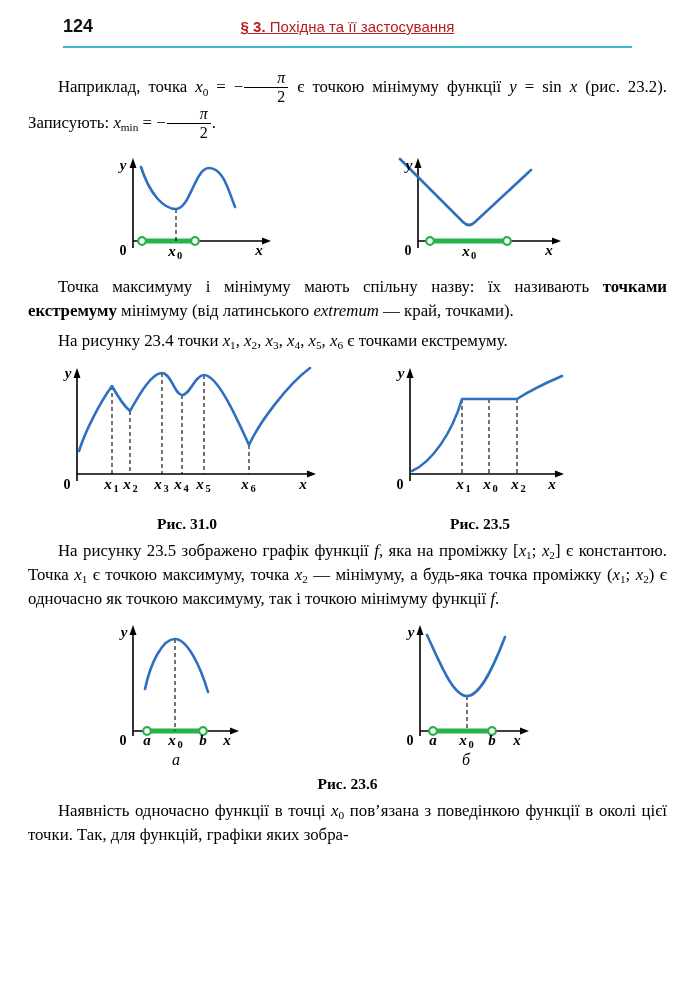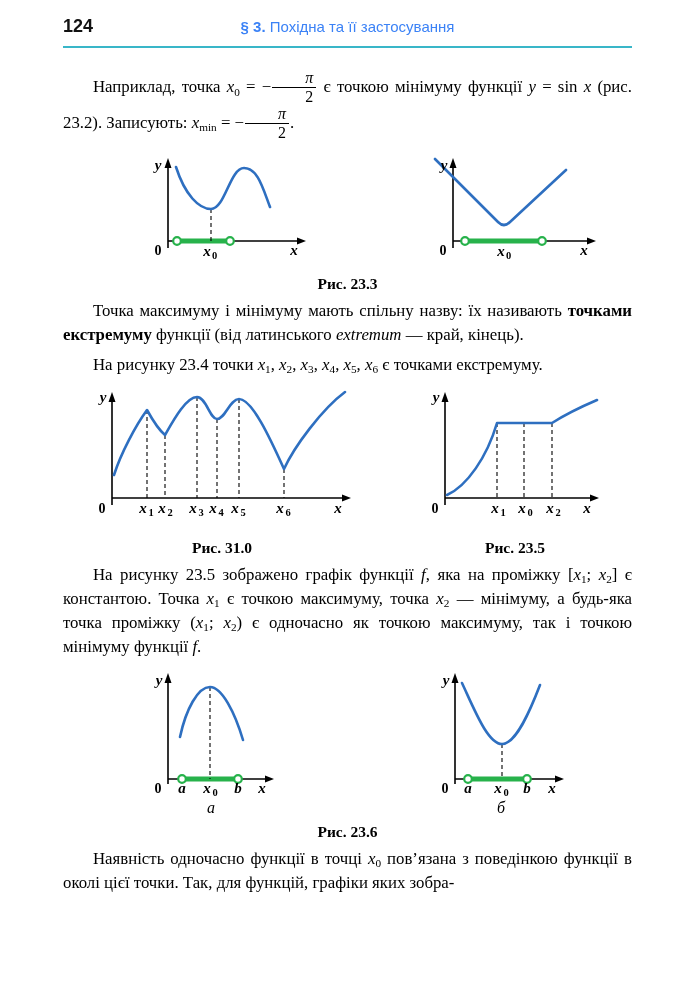--- a/index.html
+++ b/index.html
@@ -2,25 +2,25 @@
 <html><head>
 <meta charset="utf-8">
 <style>
   html,body{margin:0;padding:0;background:#fff;}
   .page{position:relative;width:695px;height:995px;background:#fff;overflow:hidden;
         font-family:"Liberation Serif",serif;color:#000;}
   
   .hdr{position:relative;margin:0 63px;padding-top:16px;height:26px;}
   .pagenum{font-family:"Liberation Sans",sans-serif;font-weight:bold;font-size:18px;color:#111;}
   .htitle{position:absolute;left:0;right:0;top:18px;text-align:center;
-          font-family:"Liberation Sans",sans-serif;font-size:15px;color:#3b82f6;}
+          font-family:"Liberation Sans",sans-serif;font-size:15px;color:#b91c1c;text-decoration:underline;}
   .hb{font-weight:bold;}
   .rule{height:2px;background:#39b6c8;margin:4px 63px 0 63px;}
   
-  .content{margin:0 63px;}
+  .content{margin:0 28px;}
   p.para{margin:6px 0 0 0;font-size:16.8px;line-height:1.43;text-align:justify;text-indent:30px;}
   p.p1{margin-top:22px;}
   .it{font-style:italic;}
   .bd{font-weight:bold;}
   .sb{font-size:67%;position:relative;top:0.28em;}
   .frac{display:inline-block;text-align:center;vertical-align:-0.62em;line-height:1.02;margin:0 1px;font-size:95%;}
   .frac .n{display:block;border-bottom:1.2px solid #000;padding:0 3px 1px 3px;font-style:italic;}
   .frac .d{display:block;padding-top:1px;}
   
   .figrow{display:flex;}
@@ -82,23 +82,22 @@
         <path class="curve" d="M32,8 L95,71 Q101,77 107,71 L163,19"></path>
         <circle class="gdot" cx="62" cy="90" r="3.8"></circle>
         <circle class="gdot" cx="139" cy="90" r="3.8"></circle>
         <text x="41" y="19">y</text>
         <text x="40" y="104" class="num0">0</text>
         <text x="98" y="105">x</text>
         <text x="103" y="108" class="ssub">0</text>
         <text x="181" y="104">x</text>
       </svg>
     </div>
-    <div class="figcap">Рис. 23.3</div>
-
-    <p class="para"><span>Точка максимуму і мінімуму мають спільну назву: їх називають </span><span class="bd">точками екстремуму</span><span> функції (від латинського </span><span class="it">extremum</span><span> — край, кінець).</span></p>
+
+    <p class="para"><span>Точка максимуму і мінімуму мають спільну назву: їх називають </span><span class="bd">точками екстремуму</span><span> мінімуму (від латинського </span><span class="it">extremum</span><span> — край, точками).</span></p>
     <p class="para"><span>На рисунку 23.4 точки </span><span class="it">x</span><span class="sb">1</span><span>, </span><span class="it">x</span><span class="sb">2</span><span>, </span><span class="it">x</span><span class="sb">3</span><span>, </span><span class="it">x</span><span class="sb">4</span><span>, </span><span class="it">x</span><span class="sb">5</span><span>, </span><span class="it">x</span><span class="sb">6</span><span> є точками екстремуму.</span></p>
 
     <div class="figrow row2345">
       <div class="figcell">
         <svg width="268" height="148" viewBox="0 0 268 148">
           <line class="ax" x1="24" y1="120" x2="24" y2="15"></line>
           <polygon class="ah" points="20.5,17 24,7 27.5,17"></polygon>
           <line class="ax" x1="24" y1="113" x2="255" y2="113"></line>
           <polygon class="ah" points="254,109.5 263,113 254,116.5"></polygon>
           <path class="dash" d="M59,25 L59,113"></path>

